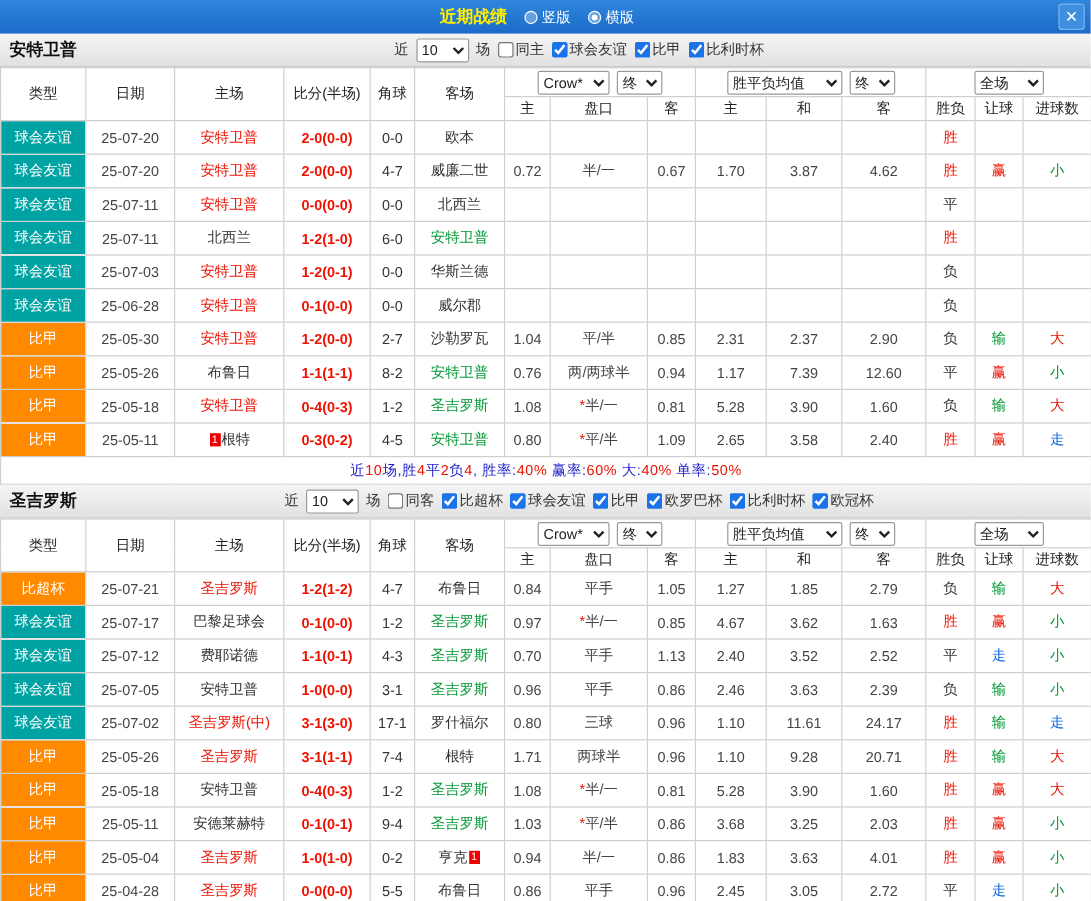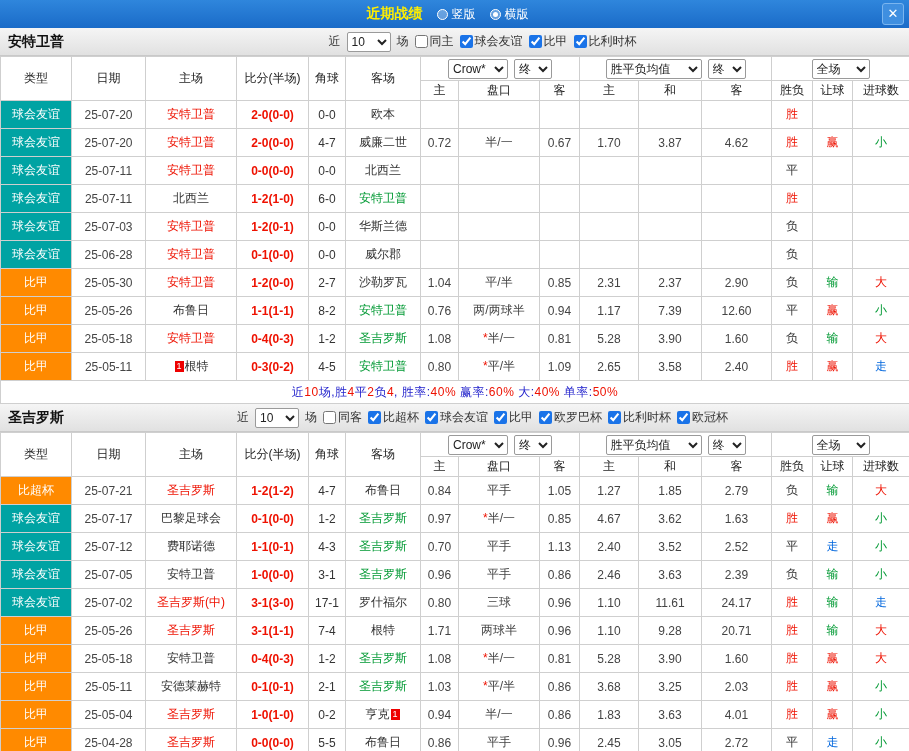--- a/index.html
+++ b/index.html
@@ -498,21 +498,21 @@
           <td class="odds">1.60</td>
           <td class="res" style="color: rgb(238, 17, 0);">胜</td>
           <td class="res" style="color: rgb(238, 17, 0);">赢</td>
           <td class="res" style="color: rgb(238, 17, 0);">大</td>
         </tr>
         <tr class="row">
           <td class="typ" style="background: rgb(255, 138, 0);">比甲</td>
           <td class="date">25-05-11</td>
           <td class="team"><span class="tname">安德莱赫特</span></td>
           <td class="score">0-1(0-1)</td>
-          <td class="corner">2-1</td>
+          <td class="corner">9-4</td>
           <td class="team"><span class="tname" style="color: rgb(0, 153, 51);">圣吉罗斯</span></td>
           <td class="odds">1.03</td>
           <td class="odds"><span style="color: rgb(238, 17, 0);">*</span>平/半</td>
           <td class="odds">0.86</td>
           <td class="odds">3.68</td>
           <td class="odds">3.25</td>
           <td class="odds">2.03</td>
           <td class="res" style="color: rgb(238, 17, 0);">胜</td>
           <td class="res" style="color: rgb(238, 17, 0);">赢</td>
           <td class="res" style="color: rgb(0, 153, 51);">小</td>

